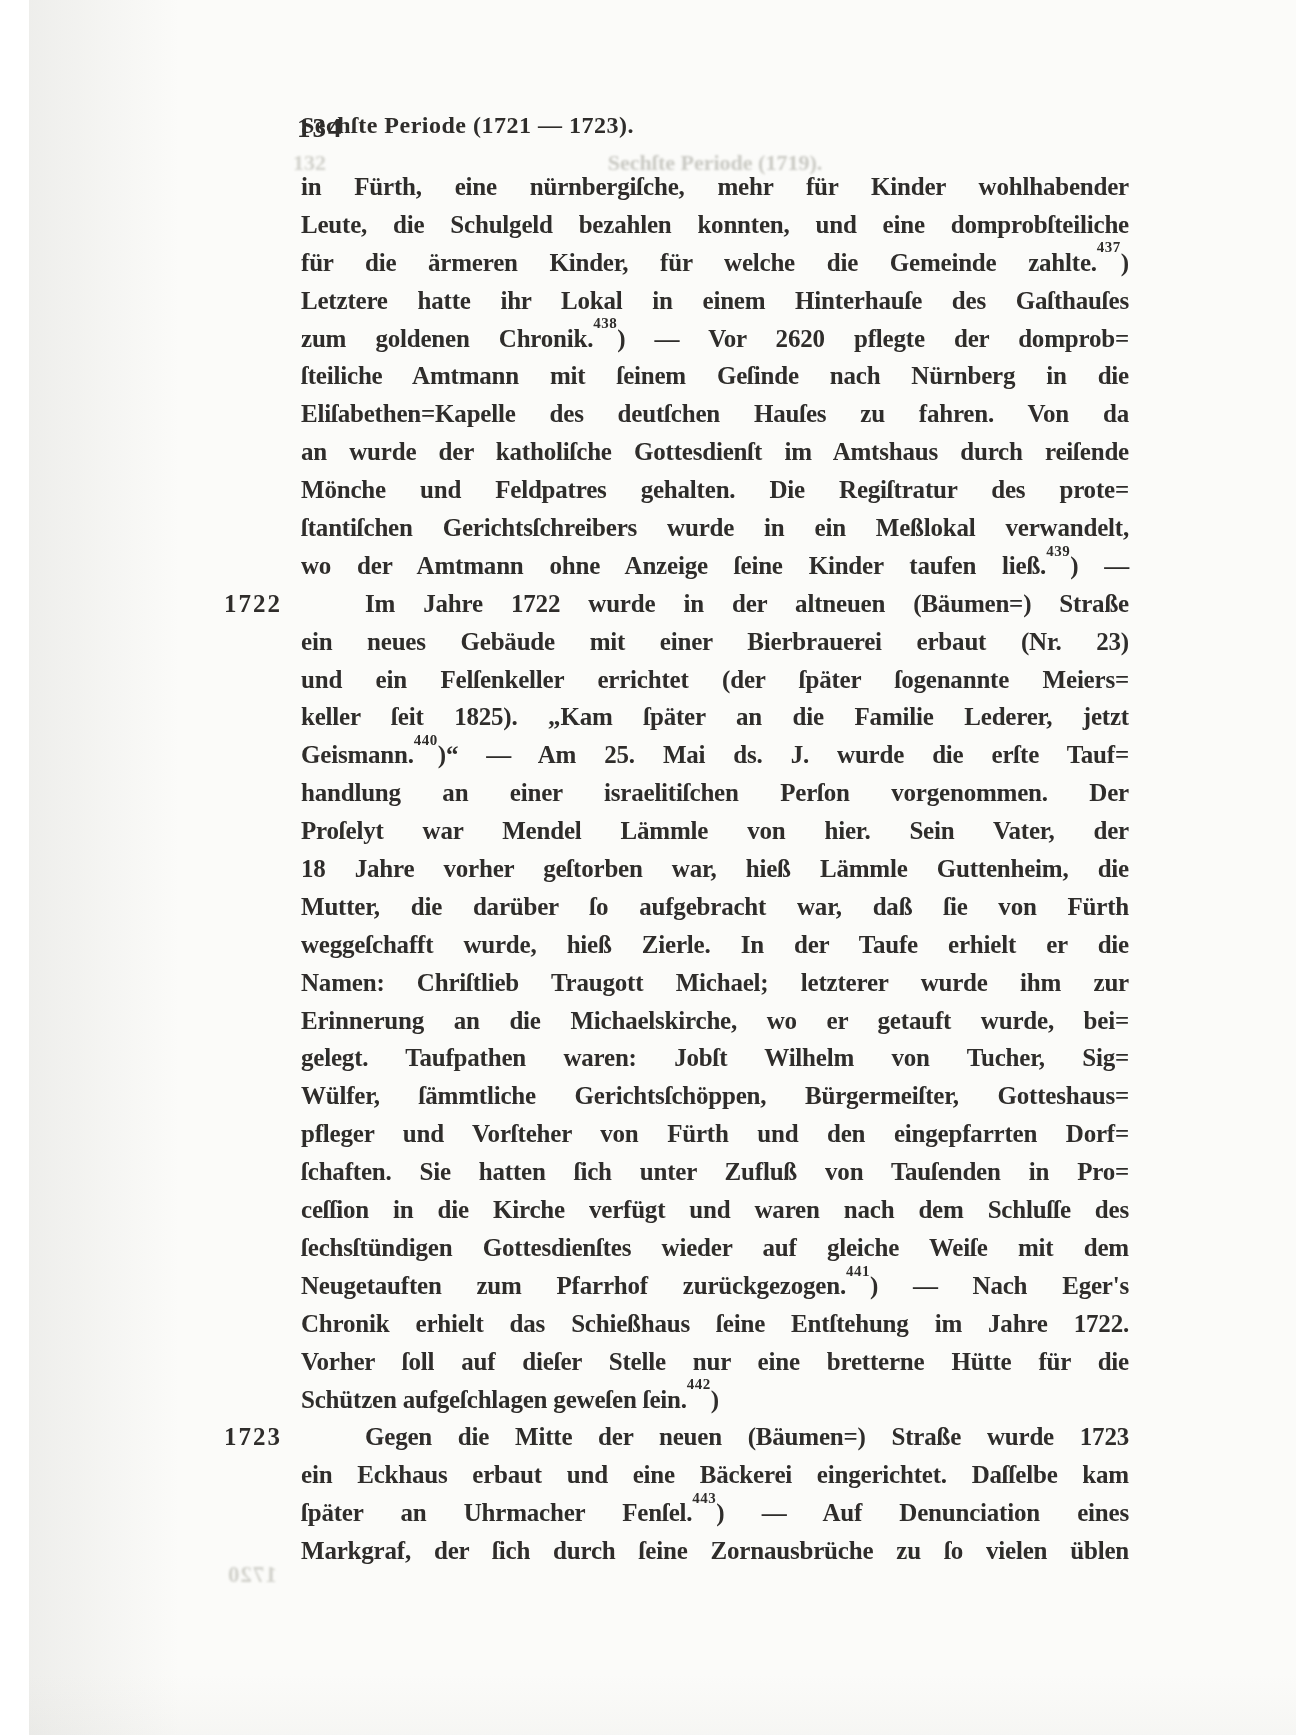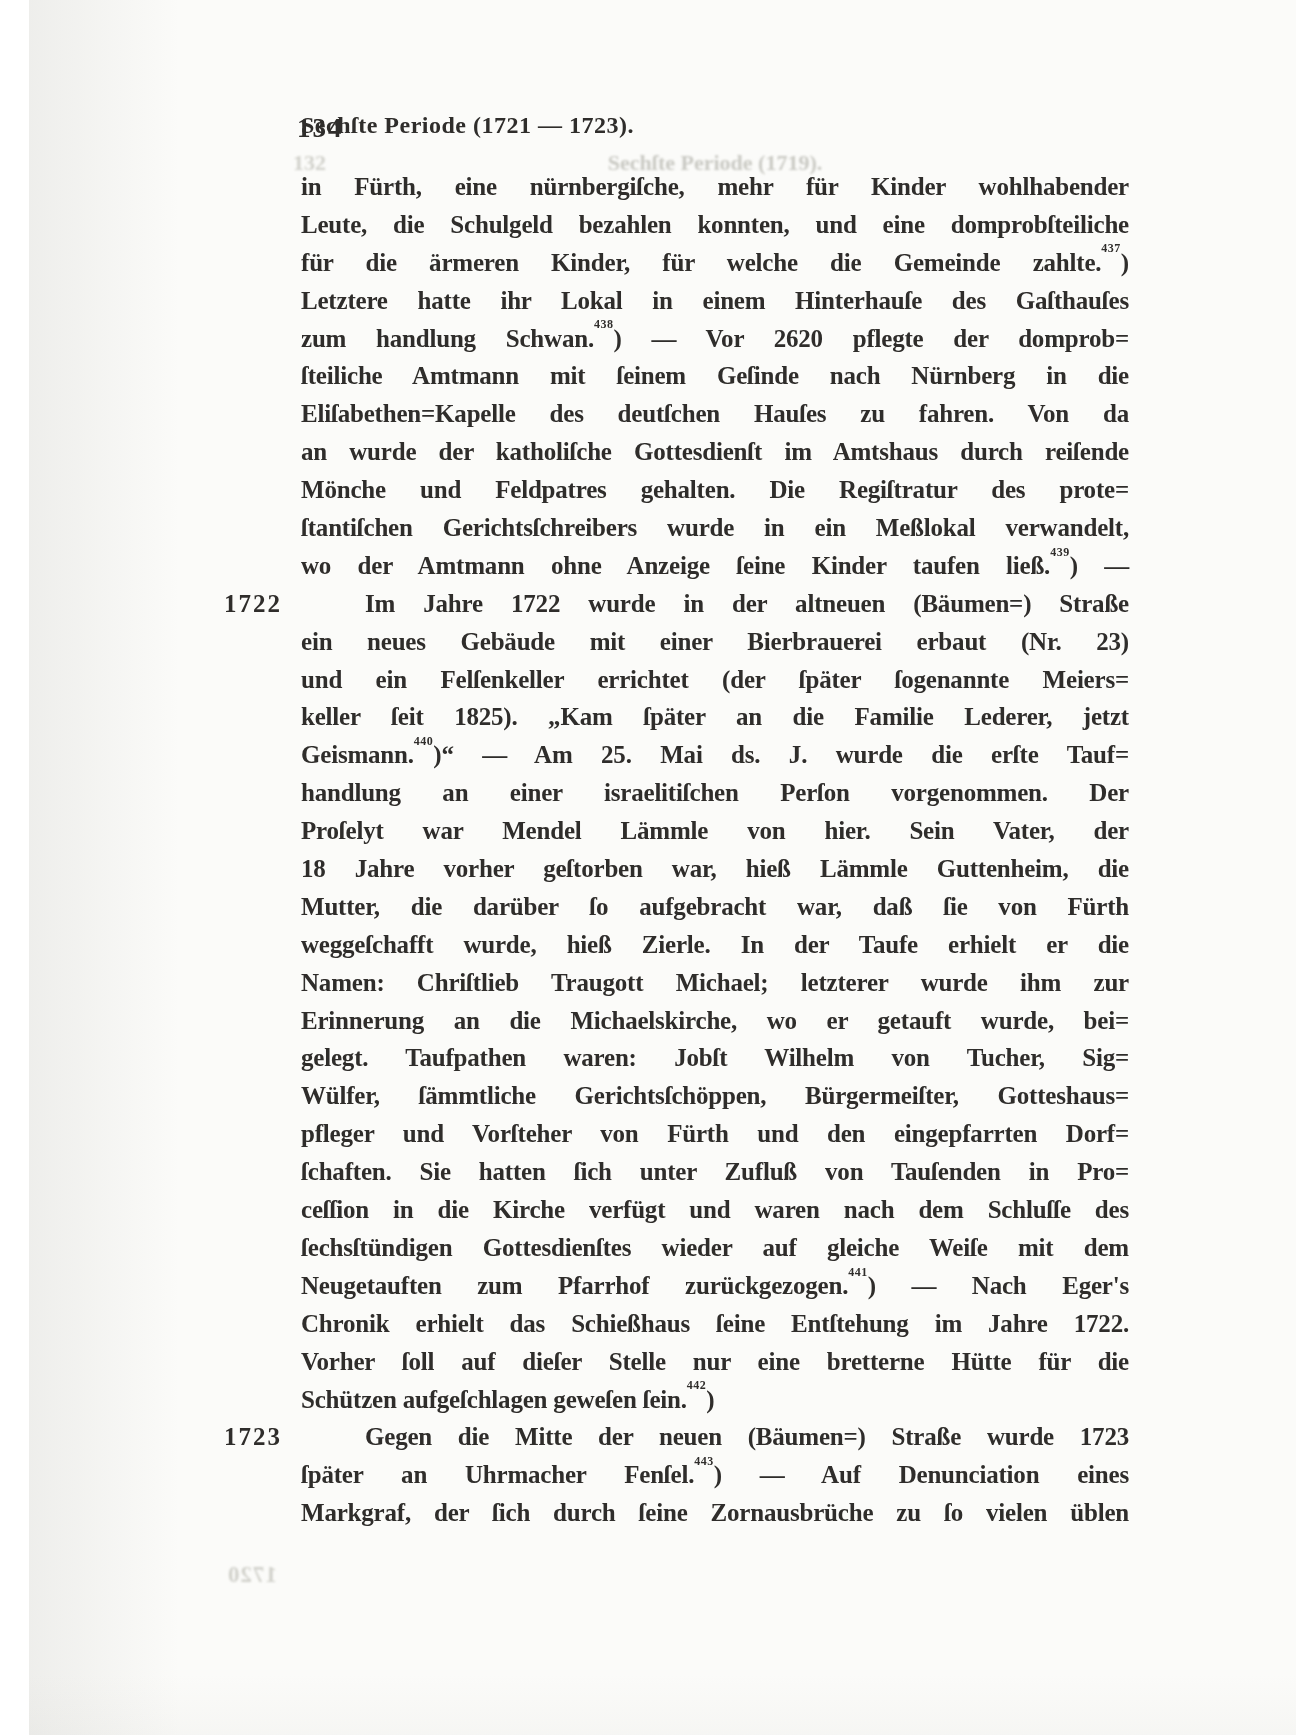--- a/index.html
+++ b/index.html
@@ -43,21 +43,21 @@
     font-size:25px; letter-spacing:-0.2px;
     text-align:justify; text-align-last:justify;
   }
   .line.no-just { text-align-last:left; }
   .line.indent { padding-left:64px; }
   .margin-year {
     position:absolute; left:-77px; top:0; width:72px;
     text-align:right; text-align-last:left; letter-spacing:2px; font-size:25px;
   }
   sup.fn {
-    font-size:12px; line-height:0; position:relative; top:-9px;
+    font-size:15px; line-height:0; position:relative; top:-9px;
     letter-spacing:0.5px;
   }
 </style>
 </head>
 <body>
 
 <div class="page">
   <div class="edge-shade"></div>
   <div class="bottom-shade"></div>
 
@@ -67,21 +67,21 @@
   </div>
 
   <div class="ghost-pagenum">132</div>
   <div class="ghost-header">Sechſte Periode (1719).</div>
 
   <div class="text-block" id="text-block">
       <div class="line"><span>in Fürth, eine nürnbergiſche, mehr für Kinder wohlhabender</span></div>
       <div class="line"><span>Leute, die Schulgeld bezahlen konnten, und eine domprobſteiliche</span></div>
       <div class="line"><span>für die ärmeren Kinder, für welche die Gemeinde zahlte.</span><sup class="fn">437</sup><span>)</span></div>
       <div class="line"><span>Letztere hatte ihr Lokal in einem Hinterhauſe des Gaſthauſes</span></div>
-      <div class="line"><span>zum handlung Schwan.</span><sup class="fn">438</sup><span>) — Vor 2620 pflegte der domprob=</span></div>
+      <div class="line"><span>zum goldenen Chronik.</span><sup class="fn">438</sup><span>) — Vor 2620 pflegte der domprob=</span></div>
       <div class="line"><span>ſteiliche Amtmann mit ſeinem Geſinde nach Nürnberg in die</span></div>
       <div class="line"><span>Eliſabethen=Kapelle des deutſchen Hauſes zu fahren.  Von da</span></div>
       <div class="line"><span>an wurde der katholiſche Gottesdienſt im Amtshaus durch reiſende</span></div>
       <div class="line"><span>Mönche und Feldpatres gehalten.  Die Regiſtratur des prote=</span></div>
       <div class="line"><span>ſtantiſchen Gerichtsſchreibers wurde in ein Meßlokal verwandelt,</span></div>
       <div class="line"><span>wo der Amtmann ohne Anzeige ſeine Kinder taufen ließ.</span><sup class="fn">439</sup><span>) —</span></div>
       <div class="line indent"><span class="margin-year">1722</span><span>Im Jahre 1722 wurde in der altneuen (Bäumen=) Straße</span></div>
       <div class="line"><span>ein neues Gebäude mit einer Bierbrauerei erbaut (Nr. 23)</span></div>
       <div class="line"><span>und ein Felſenkeller errichtet (der ſpäter ſogenannte Meiers=</span></div>
       <div class="line"><span>keller ſeit 1825).  „Kam ſpäter an die Familie Lederer, jetzt</span></div>
@@ -97,18 +97,19 @@
       <div class="line"><span>Wülfer, ſämmtliche Gerichtsſchöppen, Bürgermeiſter, Gotteshaus=</span></div>
       <div class="line"><span>pfleger und Vorſteher von Fürth und den eingepfarrten Dorf=</span></div>
       <div class="line"><span>ſchaften.  Sie hatten ſich unter Zufluß von Tauſenden in Pro=</span></div>
       <div class="line"><span>ceſſion in die Kirche verfügt und waren nach dem Schluſſe des</span></div>
       <div class="line"><span>ſechsſtündigen Gottesdienſtes wieder auf gleiche Weiſe mit dem</span></div>
       <div class="line"><span>Neugetauften zum Pfarrhof zurückgezogen.</span><sup class="fn">441</sup><span>) — Nach Eger's</span></div>
       <div class="line"><span>Chronik erhielt das Schießhaus ſeine Entſtehung im Jahre 1722.</span></div>
       <div class="line"><span>Vorher ſoll auf dieſer Stelle nur eine bretterne Hütte für die</span></div>
       <div class="line no-just"><span>Schützen aufgeſchlagen geweſen ſein.</span><sup class="fn">442</sup><span>)</span></div>
       <div class="line indent"><span class="margin-year">1723</span><span>Gegen die Mitte der neuen (Bäumen=) Straße wurde 1723</span></div>
+      <div class="line"><span>ein Eckhaus erbaut und eine Bäckerei eingerichtet.  Daſſelbe kam</span></div>
       <div class="line"><span>ſpäter an Uhrmacher Fenſel.</span><sup class="fn">443</sup><span>) — Auf Denunciation eines</span></div>
       <div class="line"><span>Markgraf, der ſich durch ſeine Zornausbrüche zu ſo vielen üblen</span></div>
     </div>
 
   <div class="ghost-year">1720</div>
 </div>
 
 </body></html>

